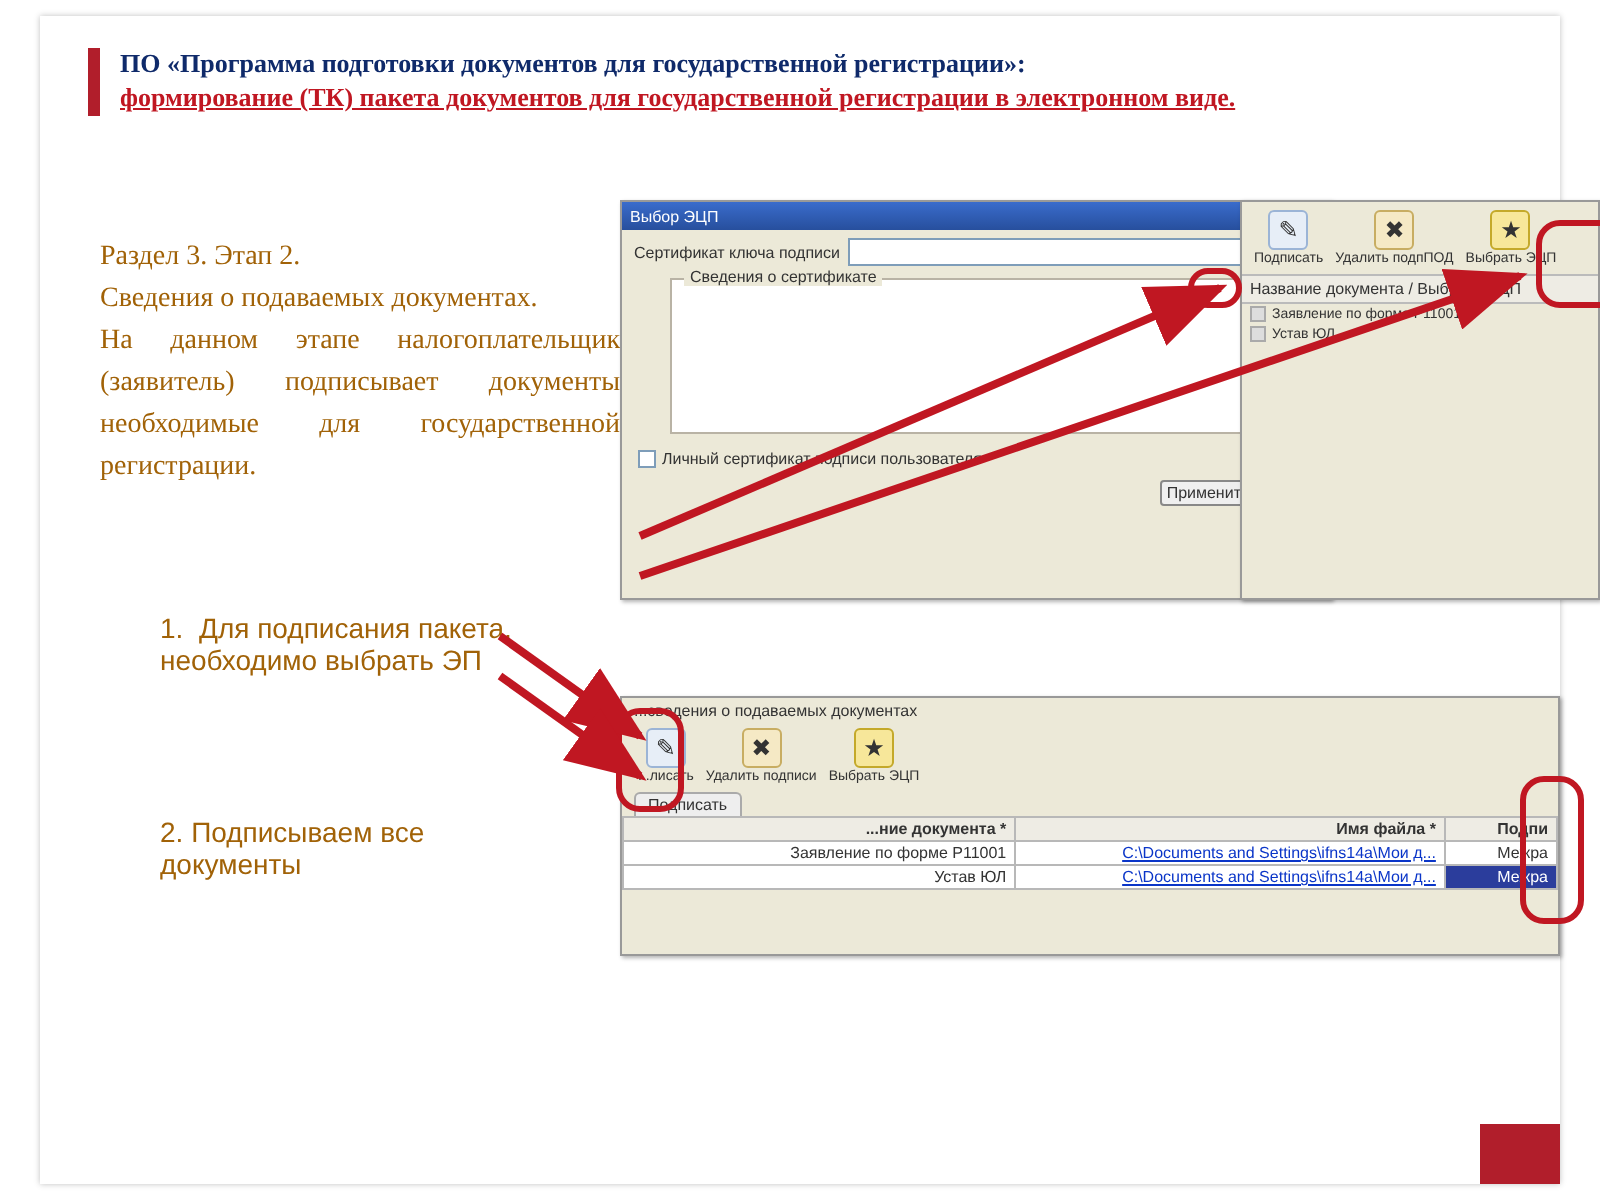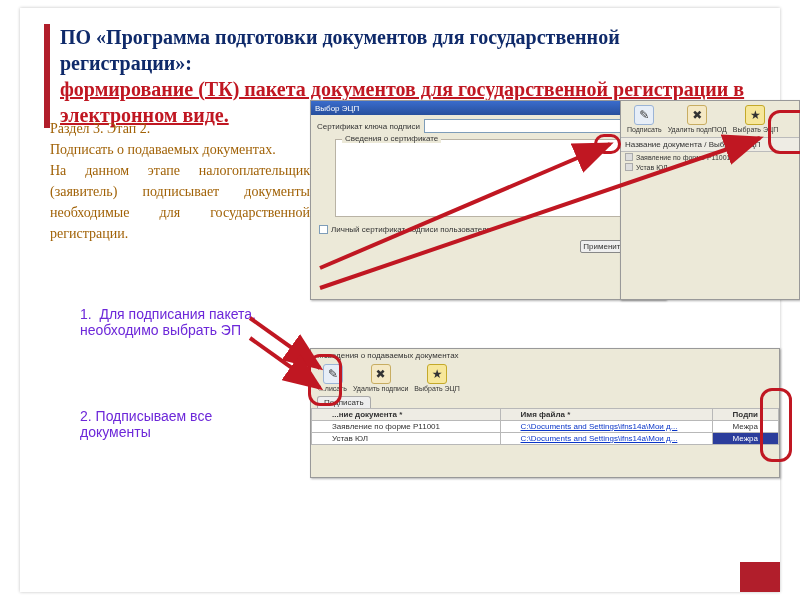--- a/index.html
+++ b/index.html
@@ -19,38 +19,38 @@
     left: 20px; top: 8px; width: 760px; height: 584px;
     background: #fff;
     box-shadow: 0 0 3px rgba(0,0,0,.25);
   }
   .title-block {
     position: absolute;
     left: 24px; top: 16px; width: 712px;
     padding-left: 10px;
     border-left: 6px solid #b11e2b;
     font-weight: bold;
-    font-size: 20px;
+    font-size: 13px;
     line-height: 1.3;
     color: #0f2a6a;
   }
   .title-sub { color: #c01722; text-decoration: underline; }
   .section-text {
     position: absolute;
     left: 30px; top: 110px; width: 260px;
     color: #a16207;
     font-size: 14px;
     text-align: justify;
     line-height: 1.5;
   }
   .num-item {
     position: absolute;
     font-family: Arial, sans-serif;
     font-size: 14px;
-    color: #6d28d9;
+    color: #a16207;
   }
   .item1 { left: 60px; top: 298px; width: 230px; }
   .item2 { left: 60px; top: 400px; width: 200px; }
 
   
   .panel {
     position: absolute;
     background: #ece9d8;
     border: 1px solid #999;
     box-shadow: 1px 1px 2px rgba(0,0,0,.3);
@@ -133,21 +133,21 @@
   .tab{
     display:inline-block; background:#eee; border:1px solid #aaa;
     border-bottom:none; padding:1px 6px; font-size:8px; margin-left:6px;
     border-radius:3px 3px 0 0;
   }
   table.docs{
     width:100%; border-collapse:collapse; font-size:8px;
     background:#fff;
   }
   table.docs th, table.docs td{
-    border:1px solid #b8b8b8; padding:1px 20px; text-align:left;
+    border:1px solid #b8b8b8; padding:1px 4px; text-align:right;
     white-space:nowrap; overflow:hidden;
   }
   table.docs th{ background:#eeece4; }
   td.link{ color:#0a35c8; text-decoration:underline; }
   td.sel{ background:#2b3d9c; color:#fff; }
 
   
   .ring{
     position:absolute; border:3px solid #c01722; border-radius:12px;
     pointer-events:none;
@@ -173,21 +173,21 @@
 
 <div class="slide">
 
   <div class="title-block">
     <span>ПО «Программа подготовки документов для государственной регистрации»:</span><br>
     <span class="title-sub">формирование (ТК) пакета документов для государственной регистрации в электронном виде.</span>
   </div>
 
   <div class="section-text">
     <span>Раздел 3. Этап 2.</span><br>
-    <span>Подписать о подаваемых документах.</span><br>
+    <span>Сведения о подаваемых документах.</span><br>
     <span>На данном этапе налогоплательщик (заявитель) подписывает документы необходимые для государственной регистрации.</span>
   </div>
 
   <div class="num-item item1">
     <span>1.</span>&nbsp;&nbsp;<span>Для подписания пакета, необходимо выбрать ЭП</span>
   </div>
   <div class="num-item item2">
     <span>2. Подписываем все документы</span>
   </div>
 

